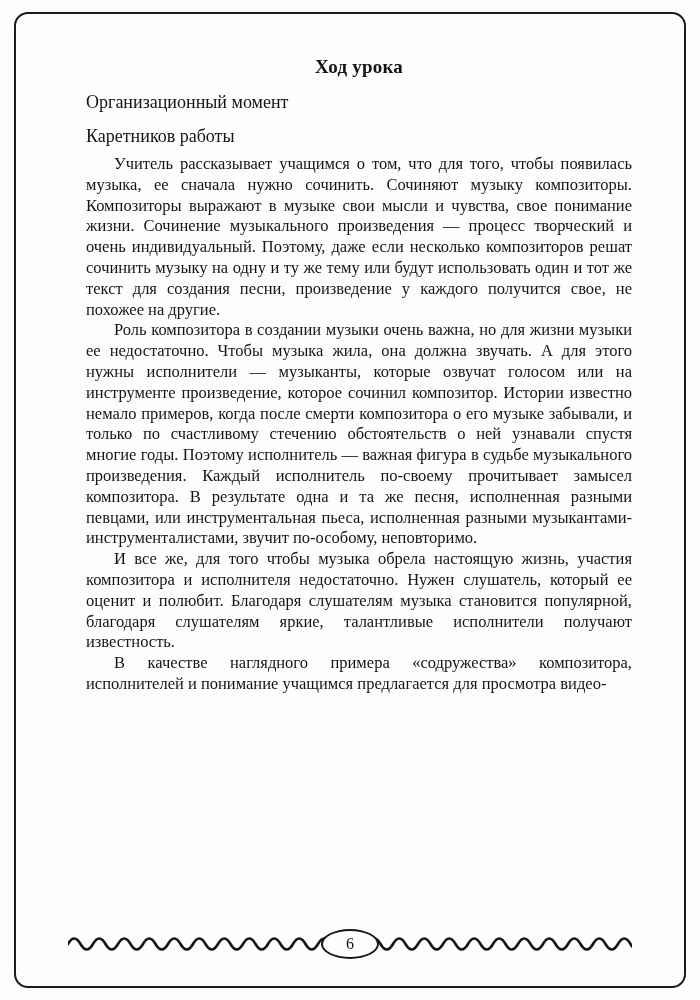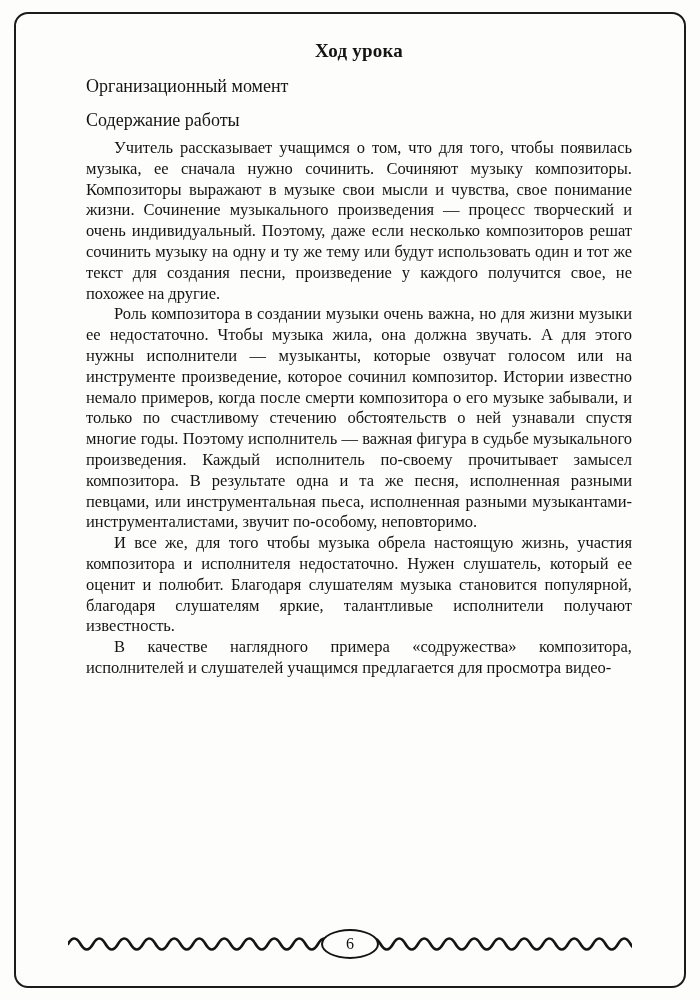--- a/index.html
+++ b/index.html
@@ -17,21 +17,21 @@
   }
   .border-frame {
     position: absolute;
     left: 14px; top: 12px; right: 14px; bottom: 12px;
     border: 2px solid #1b1b1b;
     border-radius: 14px;
     pointer-events: none;
   }
   .content {
     position: absolute;
-    left: 86px; right: 68px; top: 40px;
+    left: 86px; right: 68px; top: 56px;
   }
   .doc-title {
     text-align: center;
     font-size: 19px;
     font-weight: bold;
     letter-spacing: 0.2px;
     margin-bottom: 14px;
   }
   .section-heading {
     font-size: 18px;
@@ -81,27 +81,27 @@
 <body>
 
 <div class="page">
   <div class="border-frame"></div>
 
   <div class="content">
     <h1 class="doc-title">Ход урока</h1>
 
     <h2 class="section-heading" style="margin-top:0;">Организационный момент</h2>
 
-    <h2 class="section-heading">Содержание работы</h2>
+    <h2 class="section-heading">Каретников работы</h2>
 
 
     <p class="body-par">Учитель рассказывает учащимся о том, что для того, чтобы появилась музыка, ее сначала нужно сочинить. Сочиняют музыку композиторы. Композиторы выражают в музыке свои мысли и чувства, свое понимание жизни. Сочинение музыкального произведения — процесс творческий и очень индивидуальный. Поэтому, даже если несколько композиторов решат сочинить музыку на одну и ту же тему или будут использовать один и тот же текст для создания песни, произведение у каждого получится свое, не похожее на другие.</p>
     <p class="body-par">Роль композитора в создании музыки очень важна, но для жизни музыки ее недостаточно. Чтобы музыка жила, она должна звучать. А для этого нужны исполнители — музыканты, которые озвучат голосом или на инструменте произведение, которое сочинил композитор. Истории известно немало примеров, когда после смерти композитора о его музыке забывали, и только по счастливому стечению обстоятельств о ней узнавали спустя многие годы. Поэтому исполнитель — важная фигура в судьбе музыкального произведения. Каждый исполнитель по-своему прочитывает замысел композитора. В результате одна и та же песня, исполненная разными певцами, или инструментальная пьеса, исполненная разными музыкантами-инструменталистами, звучит по-особому, неповторимо.</p>
     <p class="body-par">И все же, для того чтобы музыка обрела настоящую жизнь, участия композитора и исполнителя недостаточно. Нужен слушатель, который ее оценит и полюбит. Благодаря слушателям музыка становится популярной, благодаря слушателям яркие, талантливые исполнители получают известность.</p>
-    <p class="body-par">В качестве наглядного примера «содружества» композитора, исполнителей и слушателей учащимся предлагается для просмотра видео-</p>
+    <p class="body-par">В качестве наглядного примера «содружества» композитора, исполнителей и понимание учащимся предлагается для просмотра видео-</p>
   </div>
 
   <div class="footer">
     <svg viewBox="0 0 564 26" preserveAspectRatio="none">
       <path d="M0,13 q6.25,-11 12.5,0 q6.25,11 12.5,0 q6.25,-11 12.5,0 q6.25,11 12.5,0 q6.25,-11 12.5,0 q6.25,11 12.5,0 q6.25,-11 12.5,0 q6.25,11 12.5,0 q6.25,-11 12.5,0 q6.25,11 12.5,0 q6.25,-11 12.5,0 q6.25,11 12.5,0 q6.25,-11 12.5,0 q6.25,11 12.5,0 q6.25,-11 12.5,0 q6.25,11 12.5,0 q6.25,-11 12.5,0 q6.25,11 12.5,0 q6.25,-11 12.5,0 q6.25,11 12.5,0 q6.25,-11 12.5,0 q6.25,11 12.5,0 q6.25,-11 12.5,0 q6.25,11 12.5,0 q6.25,-11 12.5,0 q6.25,11 12.5,0 q6.25,-11 12.5,0 q6.25,11 12.5,0 q6.25,-11 12.5,0 q6.25,11 12.5,0 q6.25,-11 12.5,0 q6.25,11 12.5,0 q6.25,-11 12.5,0 q6.25,11 12.5,0 q6.25,-11 12.5,0 q6.25,11 12.5,0 q6.25,-11 12.5,0 q6.25,11 12.5,0 q6.25,-11 12.5,0 q6.25,11 12.5,0 q6.25,-11 12.5,0 q6.25,11 12.5,0 q6.25,-11 12.5,0 q6.25,11 12.5,0 q6.25,-11 12.5,0 q6.25,11 12.5,0" fill="none" stroke="#141414" stroke-width="2.6" stroke-linecap="round"></path>
     </svg>
     <div class="page-number-badge">
       <span>6</span>
     </div>
   </div>

